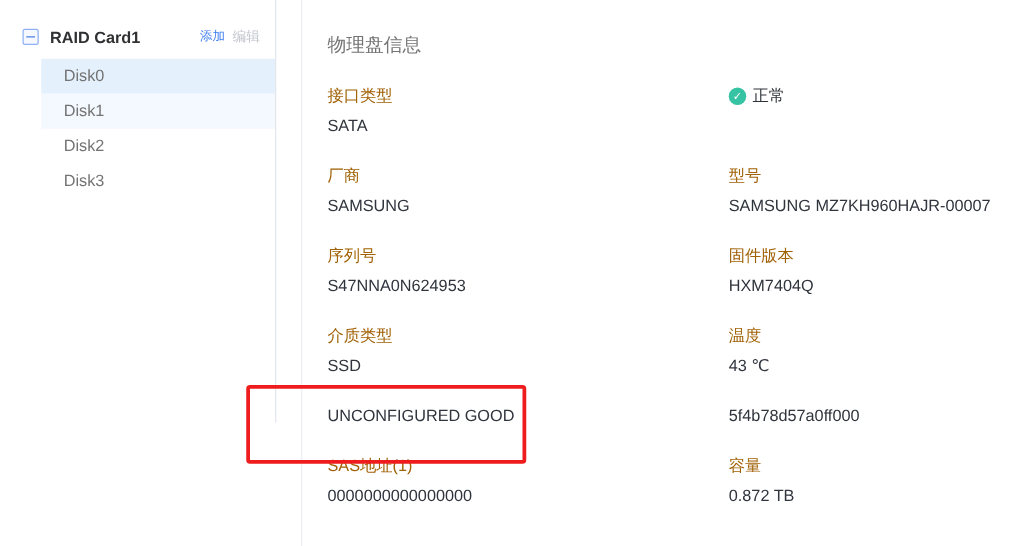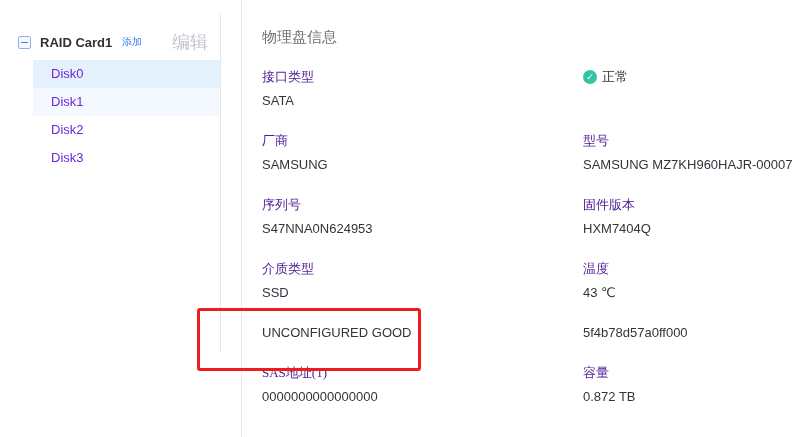--- a/index.html
+++ b/index.html
@@ -8,21 +8,21 @@
     position: relative;
     background: #ffffff;
     font-family: "Liberation Sans", "DejaVu Sans", sans-serif;
     overflow: hidden;
     color: #30353d;
   }
 
   
   .sidebar {
     position: absolute;
-    left: 0; top: 13px;
+    left: 0; top: 0;
     width: 221px; height: 338px;
     background: #ffffff;
     border-right: 1px solid #e3e6ea;
   }
   .tree-node {
     margin-top: 16px;
     height: 26px;
     display: flex;
     align-items: center;
     padding: 0 12px 0 18px;
@@ -53,33 +53,33 @@
     margin-left: auto;
     display: flex;
     align-items: center;
   }
   .link-add {
     font-size: 10px;
     color: #3a7bf0;
     cursor: pointer;
   }
   .link-edit {
-    font-size: 18px;
+    font-size: 11px;
     color: #c2c6cd;
-    margin-left: 30px;
+    margin-left: 6px;
     cursor: pointer;
   }
   .disk-list { margin-top: 5px; }
   .disk-row {
     height: 28px;
     line-height: 28px;
     margin-left: 33px;
     padding-left: 18px;
     font-size: 13px;
-    color: #6d28d9;
+    color: #737373;
     cursor: pointer;
   }
   .disk-row.selected { background: #e4f1fc; }
   .disk-row.hover    { background: #f3f9fe; }
 
   
   .content-divider {
     position: absolute;
     left: 241px; top: 0;
     width: 1px; height: 437px;
@@ -99,23 +99,22 @@
     margin-bottom: 24px;
   }
   .fields-grid {
     display: grid;
     grid-template-columns: 321px auto;
   }
   .field { margin-bottom: 26px; }
   .field-label {
     font-size: 13px;
     line-height: 14px;
-    color: #4c1d95;
+    color: #a16207;
     margin-bottom: 10px;
-    font-family: Liberation Serif, serif;
   }
   .field-value {
     font-size: 13px;
     line-height: 14px;
     color: #30353d;
     display: flex;
   }
   .status-icon {
     display: none;
     width: 14px; height: 14px;

